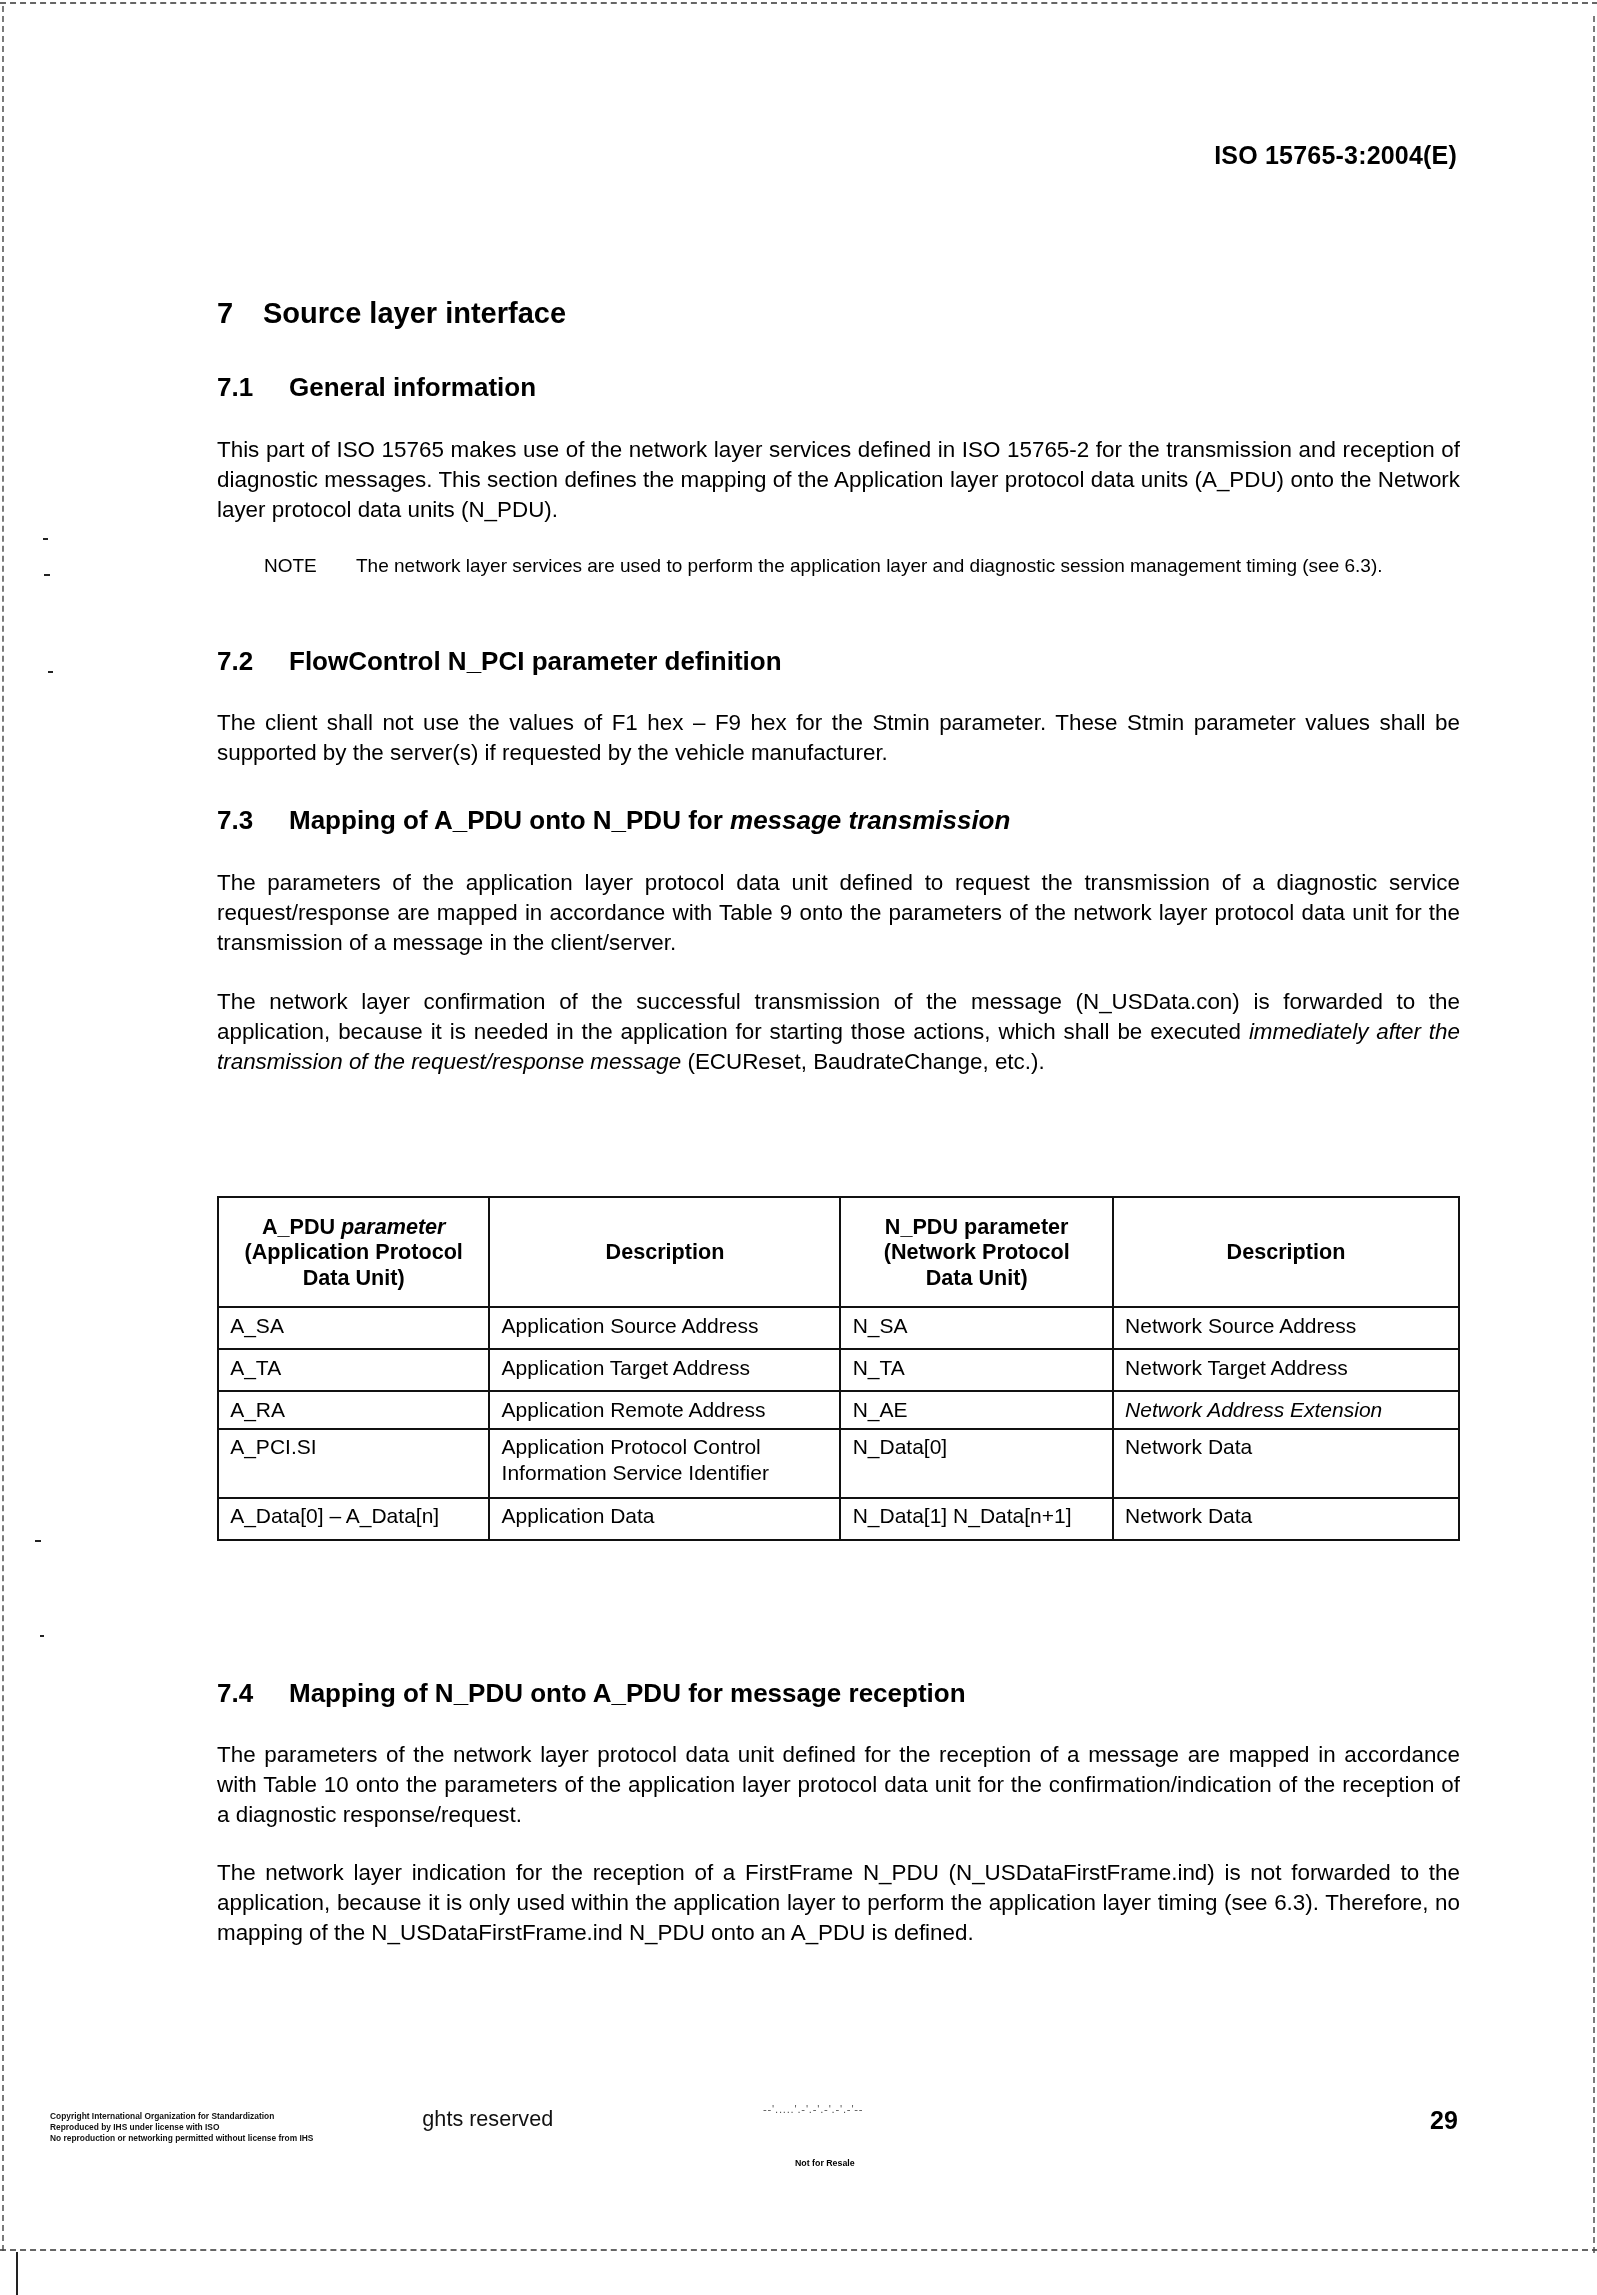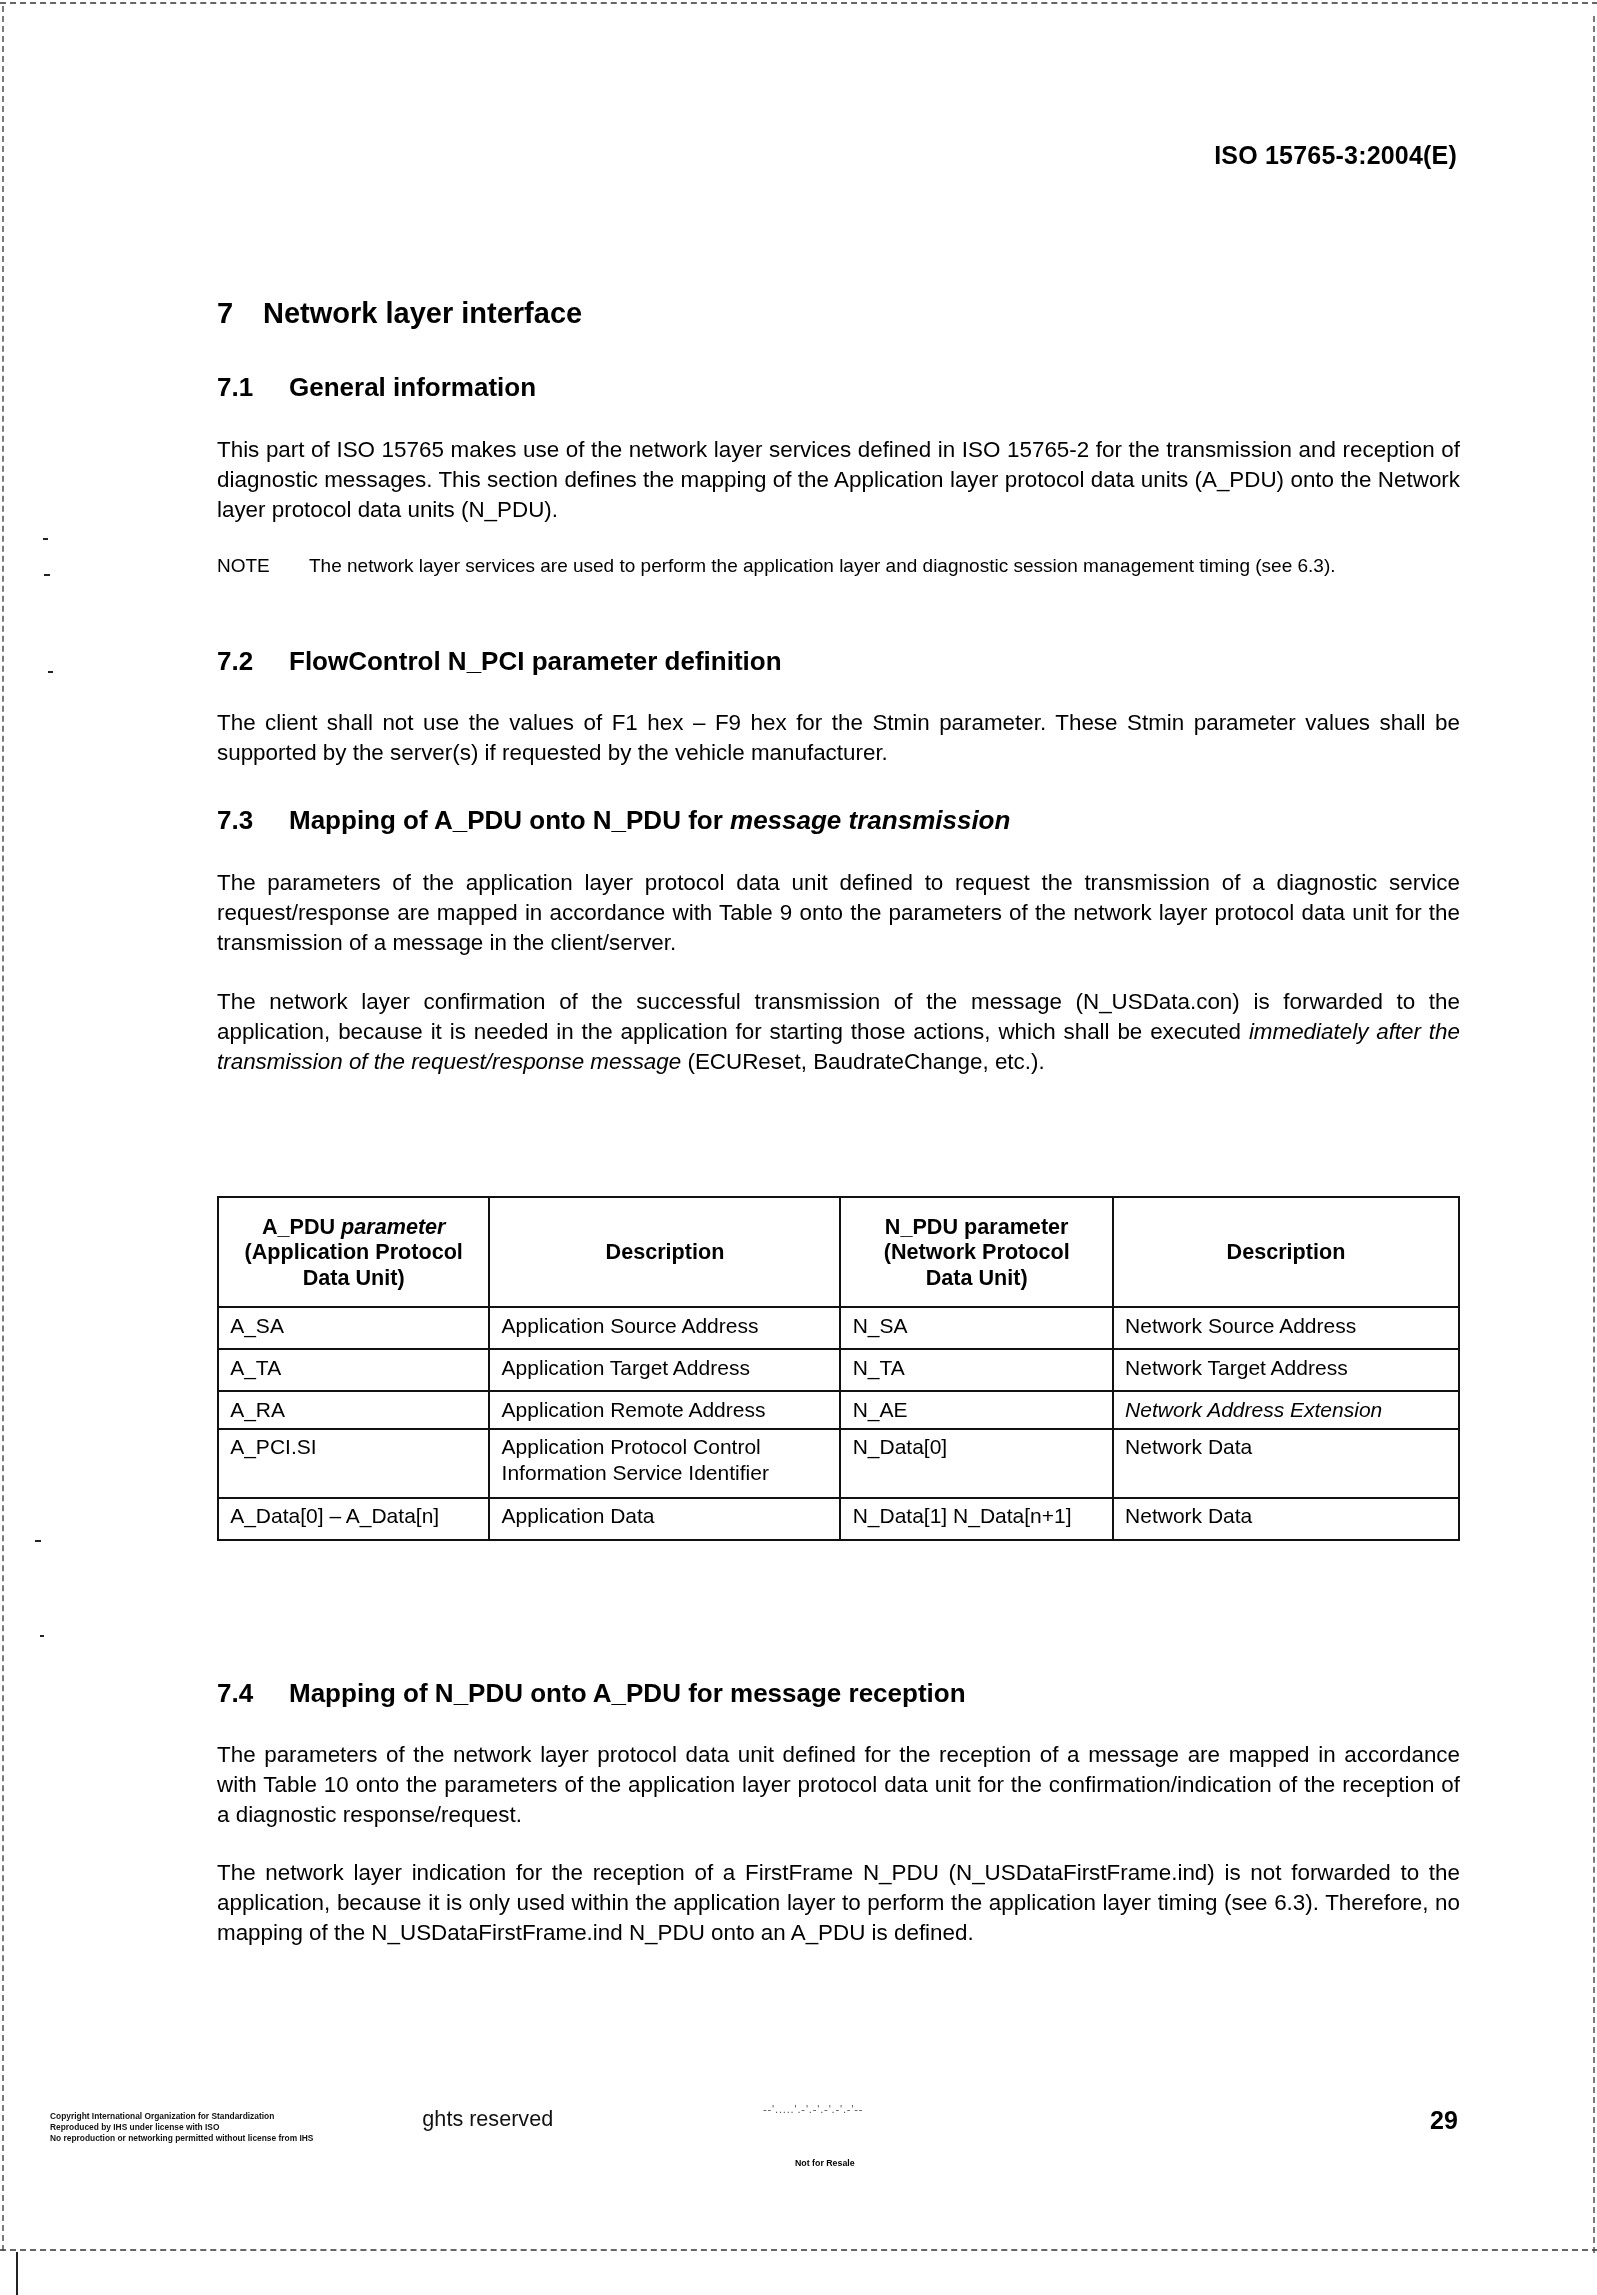--- a/index.html
+++ b/index.html
@@ -20,21 +20,21 @@
     h1.sec { position: absolute; margin: 0; font-size: 29px; font-weight: bold; }
     h2.sec { position: absolute; margin: 0; font-size: 26px; font-weight: bold; }
     .num { display: inline-block; }
     h1.sec .num { width: 46px; }
     h2.sec .num { width: 72px; }
     h2.sec .italic { font-style: italic; }
 
     p.body { position: absolute; margin: 0; font-size: 22.4px; line-height: 30px; text-align: justify; width: 1243px; }
     p.body .it { font-style: italic; }
     p.note { position: absolute; margin: 0; font-size: 19px; line-height: 25.6px; width: 1243px; text-align: justify; }
-    p.note .note-label { display: inline-block; width: 92px; }
+    p.note .note-label { display: inline-block; width: 92px; margin-left: 47px; }
 
     .table-caption { position: absolute; left: 0; width: 1243px; top: 1117px; text-align: center; font-size: 23px; font-weight: bold; line-height: 30px; }
 
     table.map { position: absolute; left: 0; top: 1196px; width: 1243px; border-collapse: collapse; font-size: 21px; }
     table.map th, table.map td { border: 2.4px solid #111; padding: 4.8px 11.2px; vertical-align: top; text-align: left; line-height: 25.6px; }
     table.map th { text-align: center; vertical-align: middle; font-weight: bold; font-size: 21.6px; line-height: 25.6px; height: 102px; padding: 3.2px 8px; }
     table.map th .it { font-style: italic; font-weight: bold; }
     table.map th .plain { font-weight: bold; }
     table.map td .it { font-style: italic; }
     col.c1 { width: 272px; } col.c2 { width: 352px; } col.c3 { width: 273px; } col.c4 { width: 347px; }
@@ -58,21 +58,21 @@
 <div class="margin-mark" style="left:44px;top:574px;width:6.4px;"></div>
 <div class="margin-mark" style="left:48px;top:671px;width:4.8px;"></div>
 <div class="margin-mark" style="left:35px;top:1540px;width:5.6px;"></div>
 <div class="margin-mark" style="left:40px;top:1635px;width:4px;"></div>
 
 <div class="header-id">ISO 15765-3:2004(E)</div>
 
 <div class="content">
 
   <h1 class="sec" style="top:297px;">
-    <span class="num">7</span><span>Network layer interface</span>
+    <span class="num">7</span><span>Source layer interface</span>
   </h1>
 
   <h2 class="sec" style="top:372px;">
     <span class="num">7.1</span><span>General information</span>
   </h2>
 
   <p class="body" style="top:435px;">This part of ISO 15765 makes use of the network layer services defined in ISO 15765-2 for the transmission and reception of diagnostic messages. This section defines the mapping of the Application layer protocol data units (A_PDU) onto the Network layer protocol data units (N_PDU).</p>
 
   <p class="note" style="top:553px;">
     <span class="note-label">NOTE</span><span>The network layer services are used to perform the application layer and diagnostic session management timing (see 6.3).</span>

